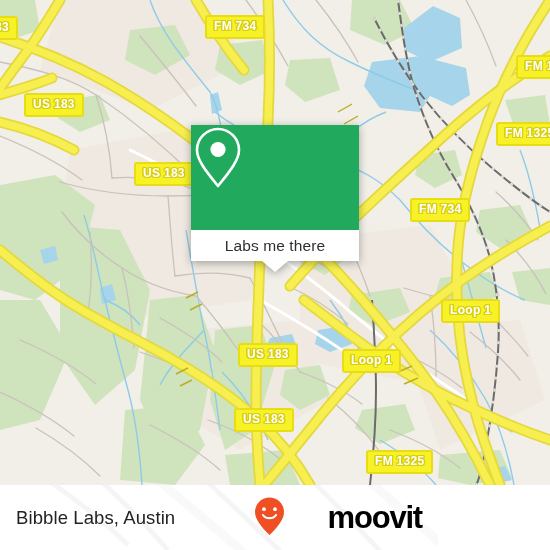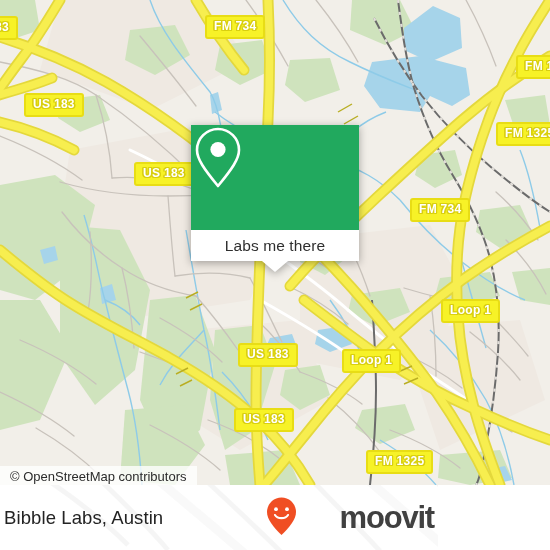--- a/index.html
+++ b/index.html
@@ -41,25 +41,25 @@
   #popup-tail{position:absolute;left:50%;top:100%;transform:translateX(-50%);
     width:0;height:0;border-left:13px solid transparent;border-right:13px solid transparent;
     border-top:11px solid #fff;}
 
   
   #attrib{position:absolute;left:0;top:466px;background:rgba(255,255,255,.78);
     padding:3px 10px 4px 10px;font-size:13px;color:#2b2b2b;line-height:15px;}
 
   
   #bottombar{position:absolute;left:0;top:485px;width:438px;height:65px;background:#fff;
-    display:flex;align-items:center;justify-content:space-between;padding:0 4px;box-sizing:border-box;
+    display:flex;align-items:center;justify-content:space-between;padding:0 16px;box-sizing:border-box;
     overflow:hidden;}
   #place-name{font-size:18.5px;color:#232323;letter-spacing:.1px;z-index:2;}
   #brand{display:flex;align-items:center;gap:2px;z-index:2;}
-  #brand-word{font-size:31px;font-weight:bold;color:#404040;letter-spacing:-1.2px;line-height:31px;margin-left:40px;}
+  #brand-word{font-size:31px;font-weight:bold;color:#000000;letter-spacing:-1.2px;line-height:31px;margin-left:40px;}
   
   #bar-streaks{position:absolute;left:0;top:0;width:550px;height:65px;opacity:.5;}
 </style>
 </head>
 <body>
 
 <div id="app">
 
   <div id="map">
     <svg width="550" height="485" viewBox="0 0 550 485" xmlns="http://www.w3.org/2000/svg">
@@ -261,21 +261,20 @@
             <circle cx="27" cy="24.5" r="7.6" fill="#ffffff"></circle>
           </svg>
         </span>
       </div>
       <div id="popup-foot">
         <span id="popup-foot-label">Labs me there</span>
         <span id="popup-tail"></span>
       </div>
     </div>
 
-    <div id="attrib">© OpenStreetMap contributors</div>
   </div>
 
   <div id="bottombar">
 
     <svg id="bar-streaks" viewBox="0 0 550 65" xmlns="http://www.w3.org/2000/svg">
       <g fill="none" stroke="#ededed" stroke-width="5">
         <path d="M40,-10 C70,10 100,32 128,60"></path>
         <path d="M95,-10 C120,14 145,38 168,65"></path>
         <path d="M200,-10 C228,16 256,42 282,68"></path>
         <path d="M305,-12 C330,14 356,40 380,66"></path>

